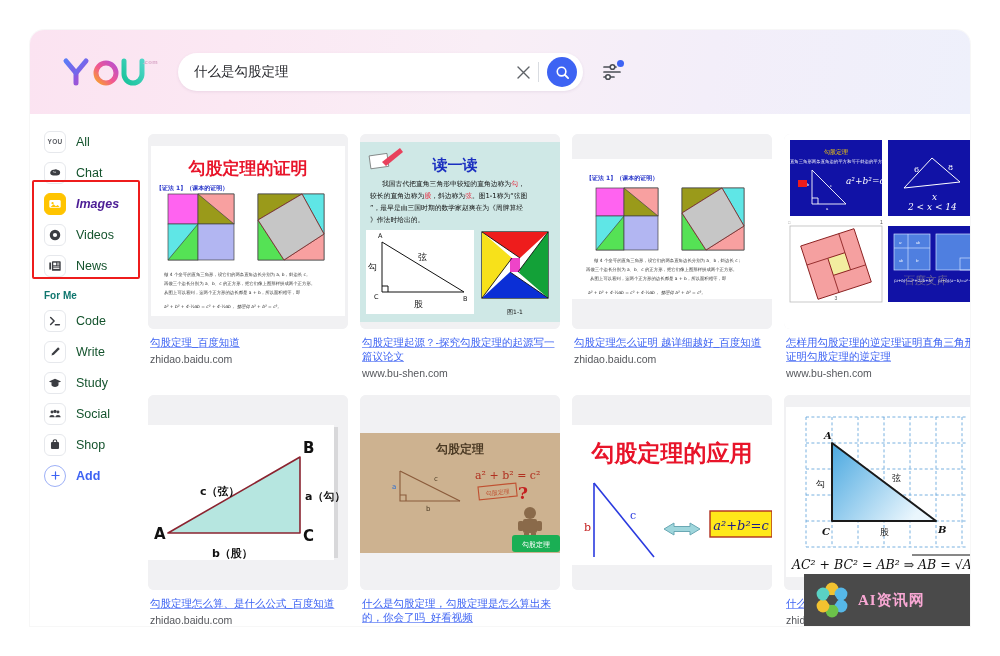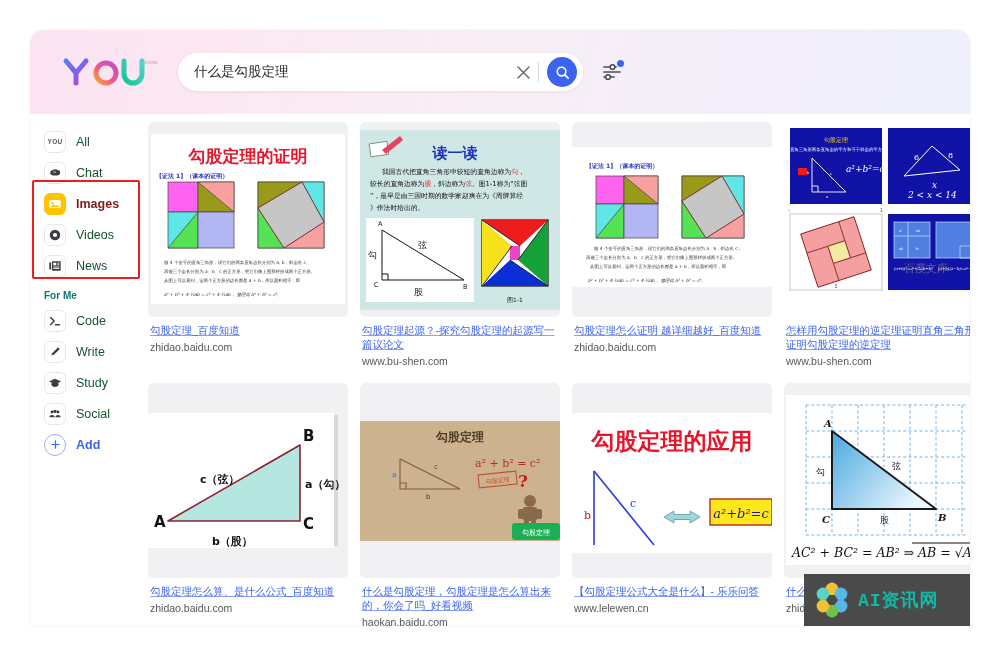--- a/index.html
+++ b/index.html
@@ -69,41 +69,42 @@
     display:flex; align-items:center; gap:10px; height: 31px;
     padding-left: 4px; cursor:pointer; position:relative;
   }
   .nav-ico {
     width: 22px; height:22px; border-radius:6px; border:1px solid #e6e8ec;
     display:flex; align-items:center; justify-content:center; flex:none;
     background:#fff; color:#3b3d42;
   }
   .nav-ico.active { background:#ffc400; border-color:#ffc400; color:#fff; }
   .nav-label { font-size:12.5px; color:#14532d; white-space:nowrap; }
-  .nav-item.active .nav-label { color:#7f1d1d; font-weight:700; }
+  .nav-item.active .nav-label { color:#4c1d95; font-weight:700;font-style:italic; }
   .nav-item.add .nav-label { color:#3d63f3; font-weight:700; }
   .nav-ico.addico { border-color:#9db0f7; color:#3d63f3; border-radius:50%; }
   .section-title {
     font-size:10px; font-weight:700; color:#0f766e; padding: 9px 0 4px 4px;
   }
   .yousmall {
     font-size:6.5px; font-weight:700; letter-spacing:.3px; color:#5a5c62;
   }
   
   .annot {
     position:absolute; left: 2px; top: 66px; width: 108px; height: 99px;
     border: 2px solid #ee1c1c; border-radius: 2px; pointer-events:none;
   }
 
   
   .results {
     flex:1; padding: 8px 8px 0 0; display:grid;
     grid-template-columns: repeat(4, 1fr);
     column-gap: 12px; row-gap: 0px;
     align-content:start;
+    margin-top:12px;
   }
   .cell { display:flex; flex-direction:column; }
   .thumb {
     height: 195px; background:#f1f1f3; border-radius: 6px;
     overflow:hidden; position:relative; cursor:pointer;
     display:flex; align-items:center; justify-content:center;
   }
   .thumb svg { display:block; }
   .cap { padding: 6px 2px 0 2px; }
   .cap-title {
@@ -112,22 +113,22 @@
   }
   .cap-url { font-size: 10.5px; line-height: 15px; color:#55575c; padding-top:3px; }
   .row2 { margin-top: 14px; }
 
   
   .watermark {
     position:absolute; right:0; bottom:0; width:166px; height:52px;
     background:#4a4a4a; display:flex; align-items:center; gap:6px; padding-left:8px;
   }
   .wm-text {
-    font-size:18px; font-weight:700; color:#14b8a6; letter-spacing:1px;
-    font-family:Liberation Mono, monospace;
+    font-size:15px; font-weight:700; color:#f9a8d4; letter-spacing:1px;
+    font-family:Liberation Serif, serif;
   }
 </style>
 </head>
 <body>
 
 <div id="app">
 
   <div class="header">
 
     <div class="logo">
@@ -280,20 +281,29 @@
               <circle cx="4.6" cy="5.6" r="1.7" fill="#3b3d42"></circle>
               <circle cx="11.4" cy="5.6" r="1.7" fill="#3b3d42"></circle>
               <circle cx="8" cy="5" r="1.9" fill="#3b3d42"></circle>
               <path d="M1.6 11.6c0-1.6 1.4-2.5 3-2.5s3 .9 3 2.5z" fill="#3b3d42"></path>
               <path d="M8.4 11.6c0-1.6 1.4-2.5 3-2.5s3 .9 3 2.5z" fill="#3b3d42"></path>
             </svg>
         </span>
         <span class="nav-label">Social</span>
       </div>
 
+      <div class="nav-item">
+        <span class="nav-ico">
+          <svg width="14" height="14" viewBox="0 0 16 16">
+              <path d="M6 4.6V4a2 2 0 0 1 4 0v.6" stroke="#3b3d42" stroke-width="1.3" fill="none"></path>
+              <rect x="3.4" y="4.6" width="9.2" height="8" rx="1.2" fill="#3b3d42"></rect>
+            </svg>
+        </span>
+        <span class="nav-label">Shop</span>
+      </div>
 
       <div class="nav-item add">
         <span class="nav-ico addico">
           <svg width="13" height="13" viewBox="0 0 16 16">
               <path d="M8 3.6 V12.4 M3.6 8 H12.4" stroke="#3d63f3" stroke-width="1.5" stroke-linecap="round"></path>
             </svg>
         </span>
         <span class="nav-label">Add</span>
       </div>
     </div>
@@ -577,24 +587,20 @@
             <text x="58" y="124" font-size="11" fill="#2a3adf" font-family="DejaVu Serif, serif">c</text>
             <g transform="translate(92,128)" fill="#9fd6dc" stroke="#6aa8b4" stroke-width="1">
               <path d="M0 6 L10 0 L10 3.5 L26 3.5 L26 0 L36 6 L26 12 L26 8.5 L10 8.5 L10 12 Z"></path>
             </g>
             <g transform="translate(138,116)">
               <rect width="62" height="26" fill="#ffe81a" stroke="#b03020" stroke-width="1.4"></rect>
               <text x="31" y="19" font-size="13" fill="#1a1a8a" text-anchor="middle" font-style="italic" font-family="DejaVu Serif, serif">a²+b²=c</text>
             </g>
           </svg>
         </div>
-        <div class="cap">
-          <div class="cap-title">【勾股定理公式大全是什么】- 乐乐问答</div>
-          <div class="cap-url">www.lelewen.cn</div>
-        </div>
       </div>
 
       <div class="cell row2">
         <div class="thumb">
           <svg width="200" height="195" viewBox="0 0 200 195">
             <defs>
               <linearGradient id="triGrad" x1="0" y1="0" x2="1" y2="0.6">
                 <stop offset="0%" stop-color="#4aa8e0"></stop>
                   <stop offset="100%" stop-color="#eaf6fd"></stop>
               </linearGradient>

